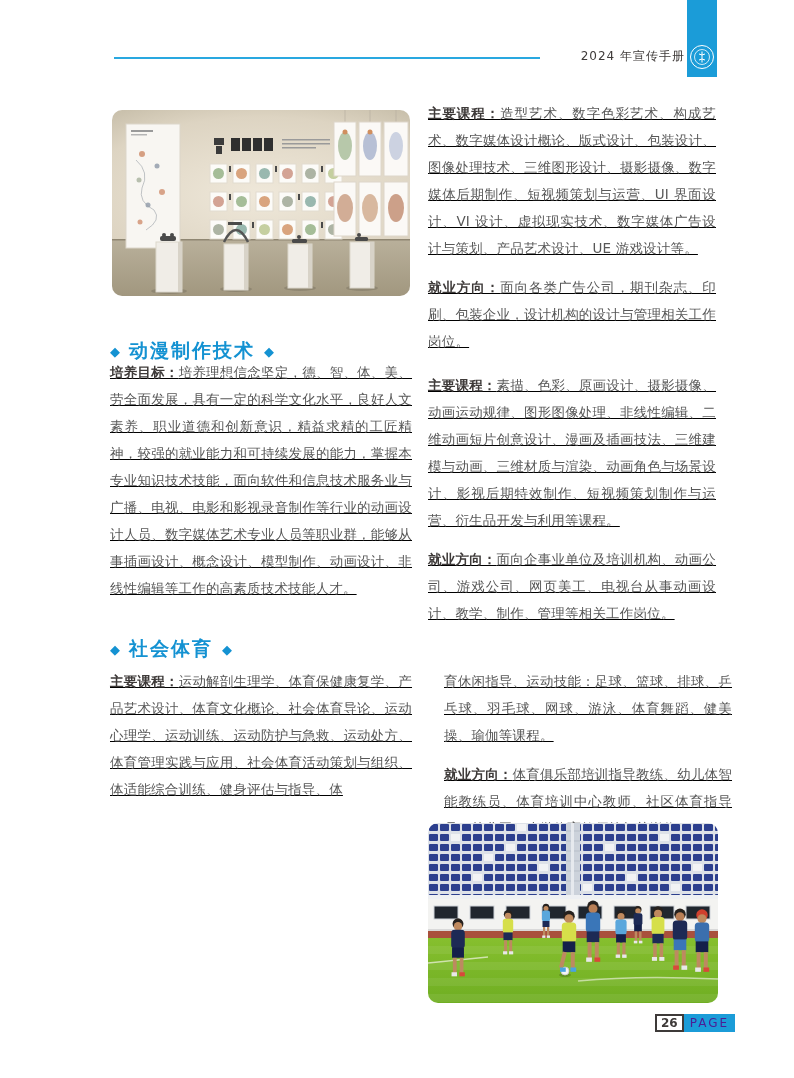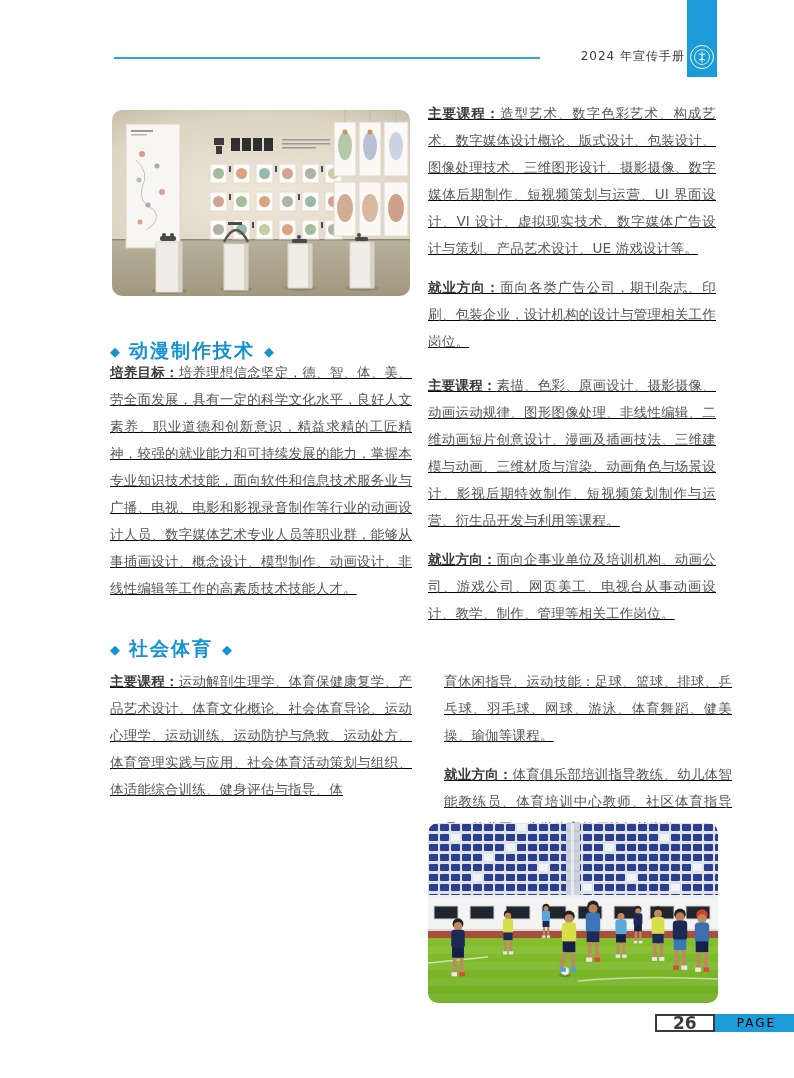--- a/index.html
+++ b/index.html
@@ -29,23 +29,23 @@
   .para b{color:#3e3a39;}
   
   .sec-heading{position:absolute;display:flex;align-items:center;color:#1492d2;}
   .sec-h1{left:110px;top:338px;}
   .sec-h2{left:110px;top:636px;}
   .diamond{font-size:13px;margin:0 9px 0 0;font-style:normal;}
   .diamond.right{margin:0 0 0 9px;}
   .sec-title{font-size:19px;font-weight:bold;letter-spacing:2px;}
   
   .page-badge{position:absolute;left:655px;top:1014px;display:flex;height:18px;}
-  .badge-num{background:#fff;border:2px solid #3e3a39;color:#3e3a39;font-size:17px;font-weight:bold;
-    display:flex;align-items:center;padding:0 16px;box-sizing:border-box;}
-  .badge-page{background:#1b9cd8;color:#000000;font-size:12px;letter-spacing:2px;display:flex;align-items:center;padding:0 22px;}
+  .badge-num{background:#fff;border:2px solid #3e3a39;color:#3e3a39;font-size:12px;font-weight:bold;
+    display:flex;align-items:center;padding:0 4px;box-sizing:border-box;}
+  .badge-page{background:#1b9cd8;color:#4c1d95;font-size:12px;letter-spacing:2px;display:flex;align-items:center;padding:0 6px;}
 </style>
 </head>
 <body>
 
 <div class="page">
 
   <div class="header-line"></div>
   <div class="header-title">2024 年宣传手册</div>
   <div class="brand-ribbon">
     <div class="logo-circle">

